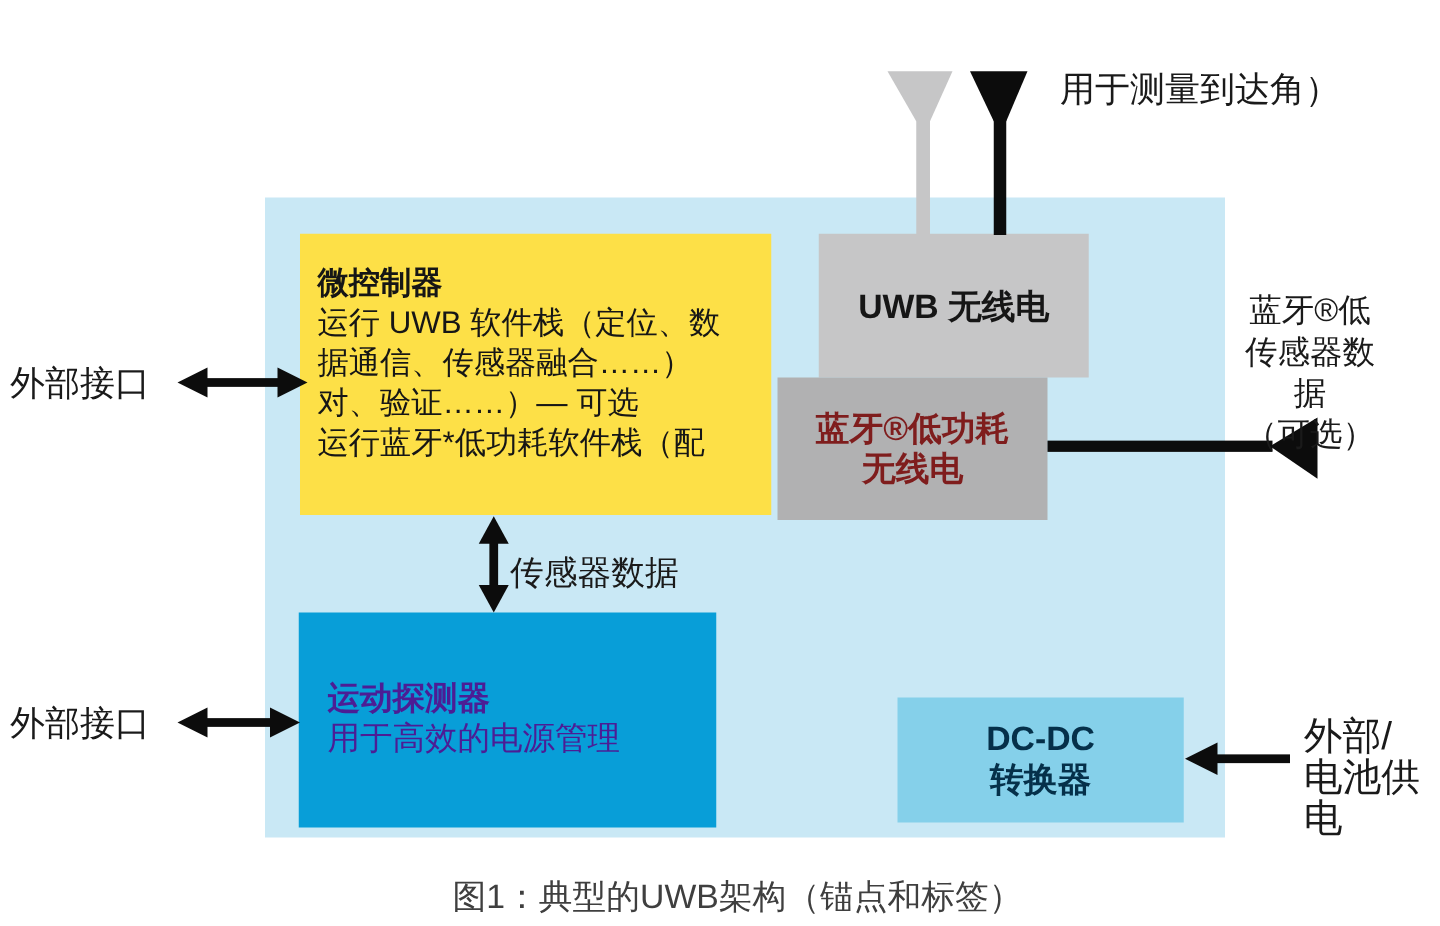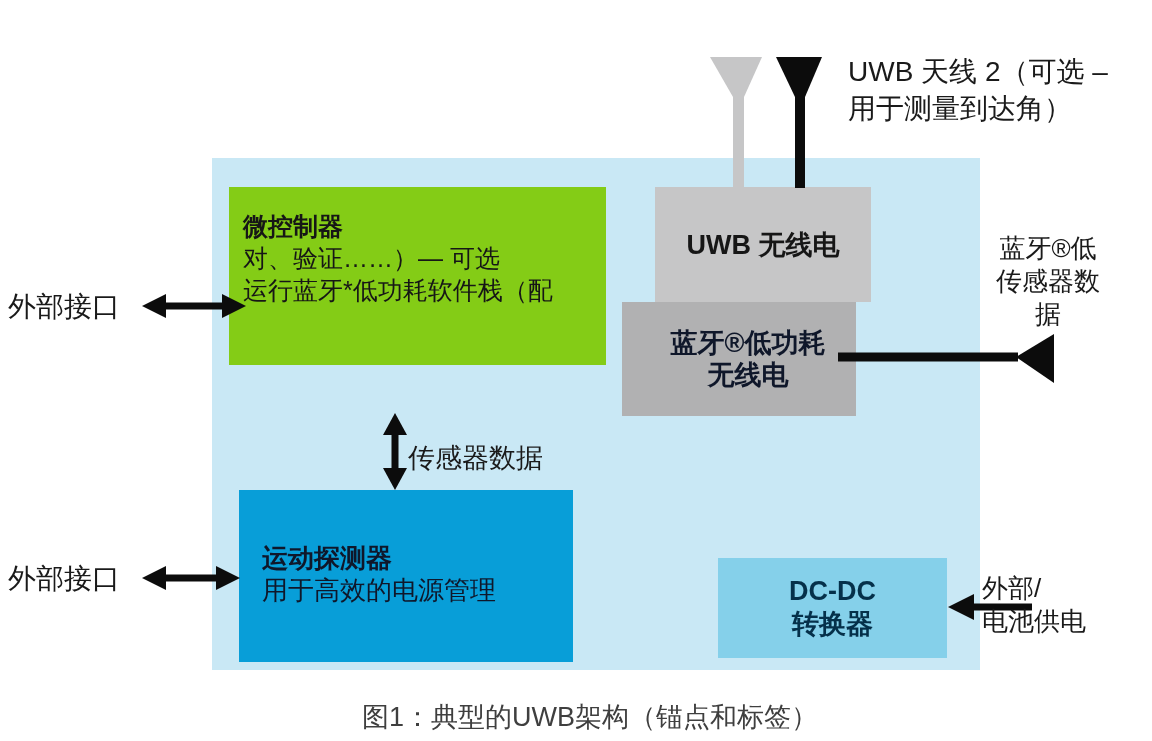--- a/index.html
+++ b/index.html
@@ -5,55 +5,57 @@
   html,body{margin:0;padding:0;background:#ffffff;}
   .canvas{
     position:relative;width:1152px;height:741px;background:#ffffff;
     font-family:"Liberation Sans","DejaVu Sans",sans-serif;overflow:hidden;
   }
   .abs{position:absolute;}
   
   .container-rect{left:212px;top:158px;width:768px;height:512px;background:#c9e8f5;z-index:1;}
   
   .box{z-index:2;}
-  .mcu{left:229px;top:187px;width:377px;height:178px;background:#84cc16;color:#161616;}
+  .mcu{left:240px;top:187px;width:377px;height:225px;background:#fde047;color:#161616;}
   .mcu-text{padding:23px 0 0 14px;font-size:25px;line-height:32px;}
   .uwb-radio{left:655px;top:187px;width:216px;height:115px;background:#c6c6c7;color:#161616;
     display:flex;align-items:center;justify-content:center;font-size:27px;font-weight:bold;}
-  .ble-radio{left:622px;top:302px;width:216px;height:114px;background:#b1b1b2;color:#0f172a;
+  .ble-radio{left:622px;top:302px;width:216px;height:114px;background:#b1b1b2;color:#7f1d1d;
     display:flex;flex-direction:column;align-items:center;justify-content:center;
-    font-size:27px;font-weight:bold;line-height:32px;text-align:center;padding-left:18px;}
-  .motion{left:239px;top:490px;width:334px;height:172px;background:#089ed8;color:#0f172a;}
+    font-size:27px;font-weight:bold;line-height:32px;text-align:center;}
+  .motion{left:239px;top:490px;width:334px;height:172px;background:#089ed8;color:#4c1d95;}
   .motion-text{padding:52px 0 0 23px;font-size:26px;line-height:32px;}
   .dcdc{left:718px;top:558px;width:229px;height:100px;background:#85d0ea;color:#05304a;
     display:flex;flex-direction:column;align-items:center;justify-content:center;
     font-size:27px;font-weight:bold;line-height:33px;text-align:center;}
   .bold{font-weight:bold;}
   
   .lbl{z-index:6;color:#1a1a1a;}
   .lbl-uwb-ant{left:625px;top:77px;font-size:28px;line-height:32px;}
   .lbl-uwb-ant2{left:848px;top:53px;font-size:28px;line-height:37px;}
   .lbl-ble-ant{left:990px;top:232px;width:116px;text-align:center;font-size:26px;line-height:33px;}
   .lbl-ext1{left:8px;top:288px;font-size:28px;}
   .lbl-ext2{left:8px;top:560px;font-size:28px;}
   .lbl-sensor{left:408px;top:440px;font-size:27px;z-index:6;}
-  .lbl-power{left:982px;top:572px;font-size:26px;line-height:33px;}
+  .lbl-power{left:1043px;top:572px;font-size:31px;line-height:33px;}
   .caption{left:362px;top:699px;font-size:27px;color:#3f3f3f;z-index:6;}
   .shapes{left:0;top:0;width:1152px;height:741px;z-index:5;pointer-events:none;}
 </style>
 </head>
 <body>
 
 <div class="canvas">
 
   <div class="abs container-rect"></div>
 
   <div class="abs box mcu">
     <div class="mcu-text">
       <div class="bold">微控制器</div>
+      <div>运行 UWB 软件栈（定位、数</div>
+      <div>据通信、传感器融合……）</div>
       <div>对、验证……）— 可选</div>
       <div>运行蓝牙*低功耗软件栈（配</div>
     </div>
   </div>
 
   <div class="abs box uwb-radio">
     <span>UWB 无线电</span>
   </div>
 
   <div class="abs box ble-radio">
@@ -109,27 +111,27 @@
     </g>
 
     <g>
       <rect x="972" y="603.5" width="60" height="7" fill="#0c0c0c"></rect>
       <polygon points="948,607 974,594 974,620" fill="#0c0c0c"></polygon>
     </g>
   </svg>
 
 
   <div class="abs lbl lbl-uwb-ant2">
-    <div>UWB 天线 2（可选 –</div>
     <div>用于测量到达角）</div>
   </div>
 
   <div class="abs lbl lbl-ble-ant">
     <div>蓝牙®低</div>
     <div>传感器数据</div>
+    <div>（可选）</div>
   </div>
 
   <div class="abs lbl lbl-ext1">外部接口</div>
 
   <div class="abs lbl lbl-ext2">外部接口</div>
 
   <div class="abs lbl lbl-sensor">传感器数据</div>
 
   <div class="abs lbl lbl-power">
     <div>外部/</div>

